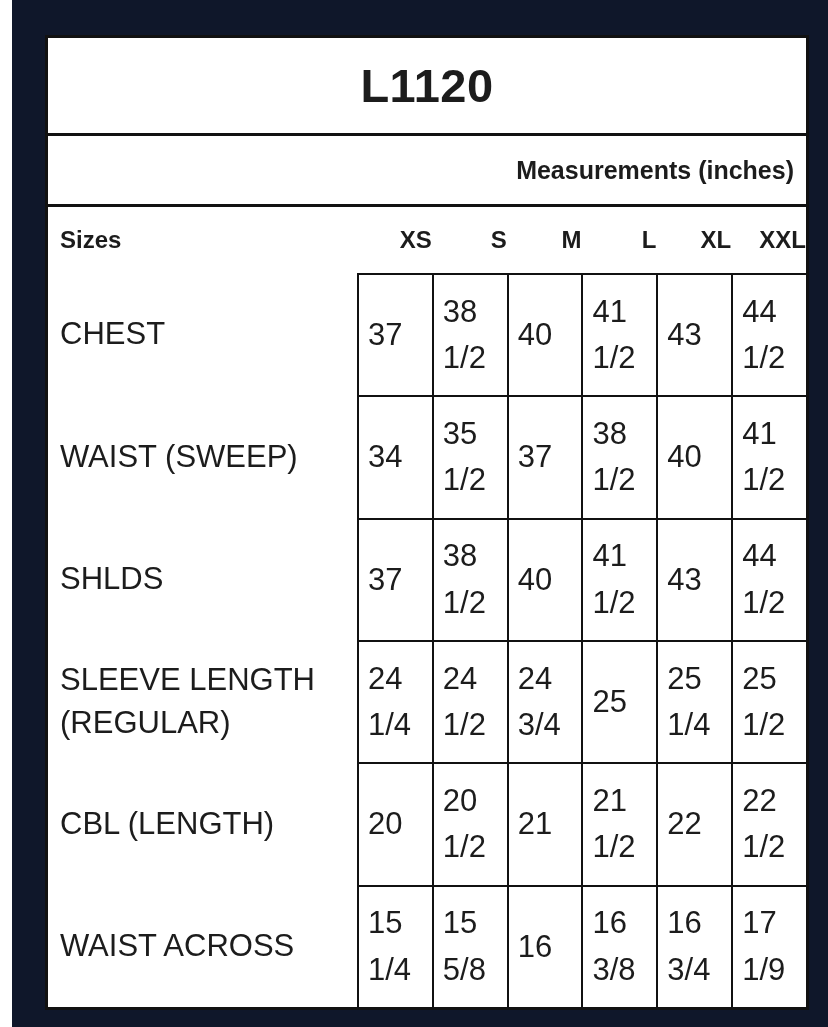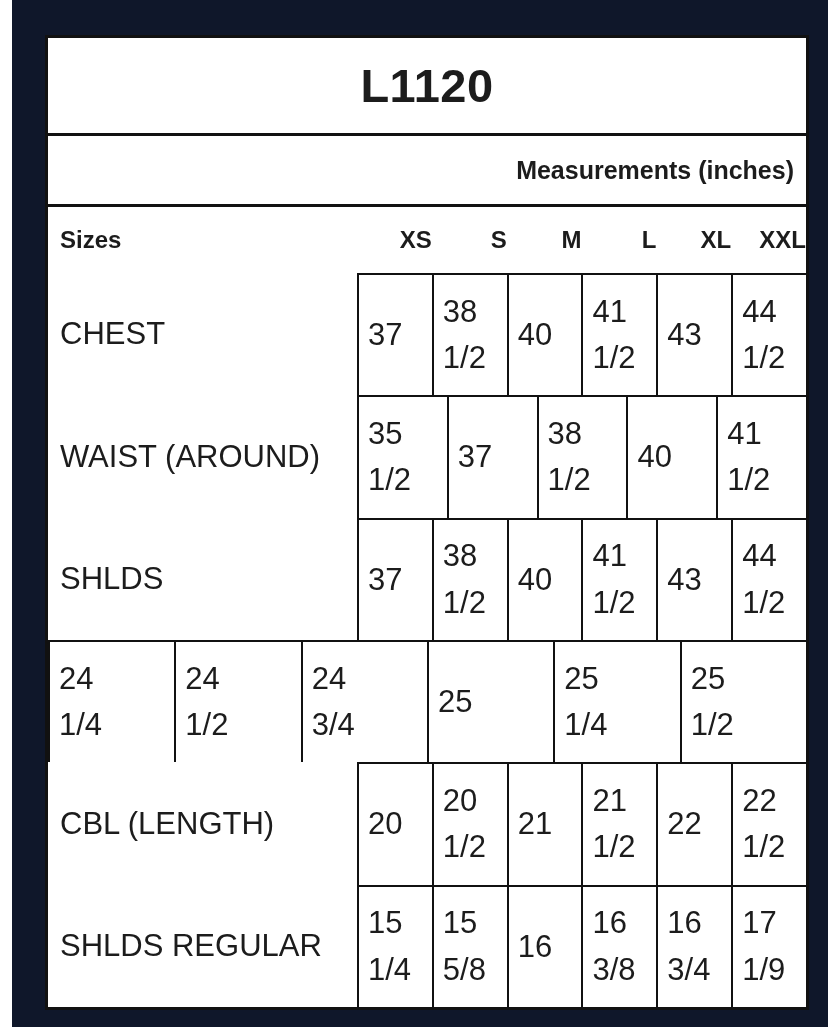--- a/index.html
+++ b/index.html
@@ -140,21 +140,22 @@
 1/2</div>
         <div class="cell">40</div>
         <div class="cell">41
 1/2</div>
         <div class="cell">43</div>
         <div class="cell">44
 1/2</div>
       </div>
 
       <div class="body-row">
-        <div class="row-label">WAIST (AROUND)</div>
+        <div class="row-label">WAIST (SWEEP)</div>
+        <div class="cell">34</div>
         <div class="cell">35
 1/2</div>
         <div class="cell">37</div>
         <div class="cell">38
 1/2</div>
         <div class="cell">40</div>
         <div class="cell">41
 1/2</div>
       </div>
 
@@ -165,20 +166,22 @@
 1/2</div>
         <div class="cell">40</div>
         <div class="cell">41
 1/2</div>
         <div class="cell">43</div>
         <div class="cell">44
 1/2</div>
       </div>
 
       <div class="body-row">
+        <div class="row-label">SLEEVE LENGTH
+(REGULAR)</div>
         <div class="cell">24
 1/4</div>
         <div class="cell">24
 1/2</div>
         <div class="cell">24
 3/4</div>
         <div class="cell">25</div>
         <div class="cell">25
 1/4</div>
         <div class="cell">25
@@ -192,21 +195,21 @@
 1/2</div>
         <div class="cell">21</div>
         <div class="cell">21
 1/2</div>
         <div class="cell">22</div>
         <div class="cell">22
 1/2</div>
       </div>
 
       <div class="body-row">
-        <div class="row-label">SHLDS REGULAR</div>
+        <div class="row-label">WAIST ACROSS</div>
         <div class="cell">15
 1/4</div>
         <div class="cell">15
 5/8</div>
         <div class="cell">16</div>
         <div class="cell">16
 3/8</div>
         <div class="cell">16
 3/4</div>
         <div class="cell">17

